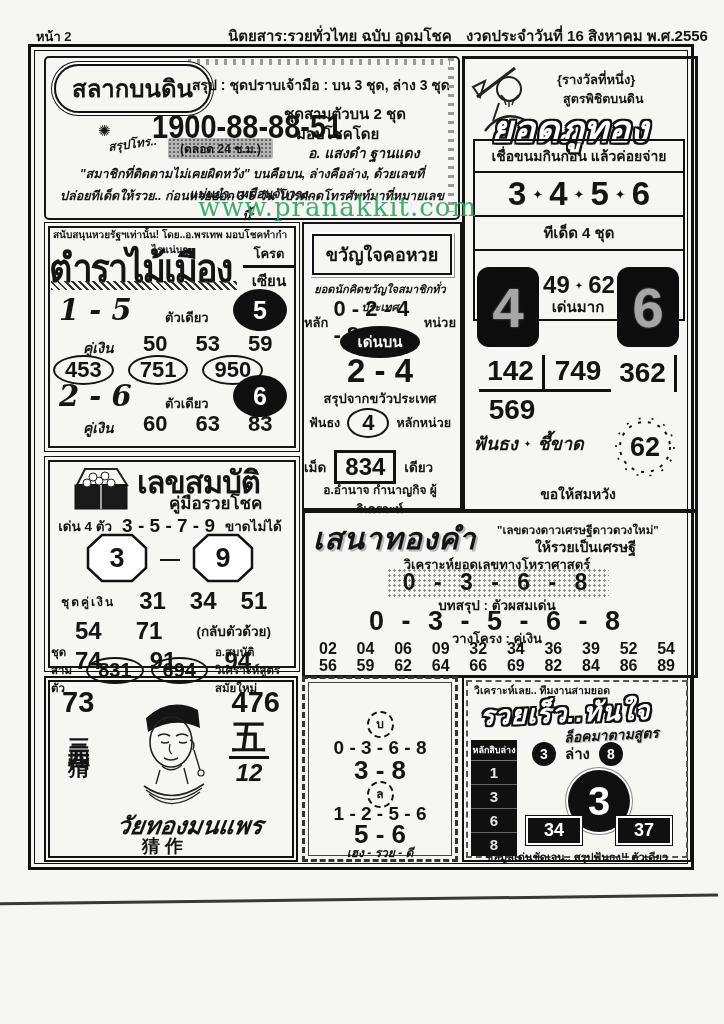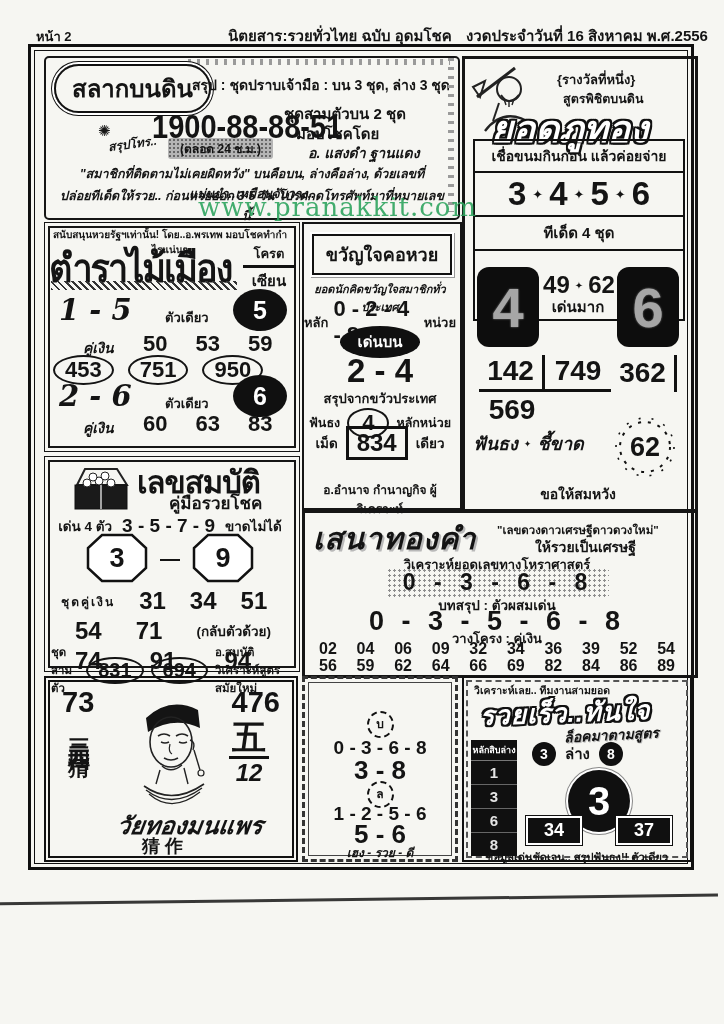--- a/index.html
+++ b/index.html
@@ -164,21 +164,21 @@
   <div class="abs c" style="left:0;width:152px;top:102px">
     <span class="w9" style="display:inline-block;background:#101010;color:#fff;border-radius:50%;padding:4px 18px;font-size:15px">เด่นบน</span>
   </div>
   <div class="abs c w9" style="left:0;width:152px;top:128px;font-size:33px">2 - 4</div>
   <div class="abs c w8" style="left:0;width:152px;top:164px;font-size:13px">สรุปจากขวัวประเทศ</div>
   <div class="abs row" style="left:0;width:152px;top:184px;justify-content:center;gap:7px">
     <span class="w8" style="font-size:12.5px">ฟันธง</span>
     <span class="oval w9" style="font-size:22px;border-width:2.5px;padding:0 13px">4</span>
     <span class="w8" style="font-size:12.5px">หลักหน่วย</span>
   </div>
-  <div class="abs row" style="left:0;width:152px;top:202px;justify-content:center;gap:8px">
+  <div class="abs row" style="left:0;width:152px;top:226px;justify-content:flex-start;gap:8px">
     <span class="w8" style="font-size:13.5px">เม็ด</span>
     <span class="w9" style="border:3px solid #111;padding:0 8px;font-size:24px">834</span>
     <span class="w8" style="font-size:13.5px">เดียว</span>
   </div>
   <div class="abs c w8" style="left:0;width:152px;top:256px;font-size:12px">อ.อำนาจ กำนาญกิจ  ผู้วิเคราะห์</div>
 </div>
 
 <div class="box dbl" style="left:44px;top:456px;width:254px;height:214px">
   <span class="abs" style="left:24px;top:4px">
     <svg width="64" height="52" viewBox="0 0 64 52">

